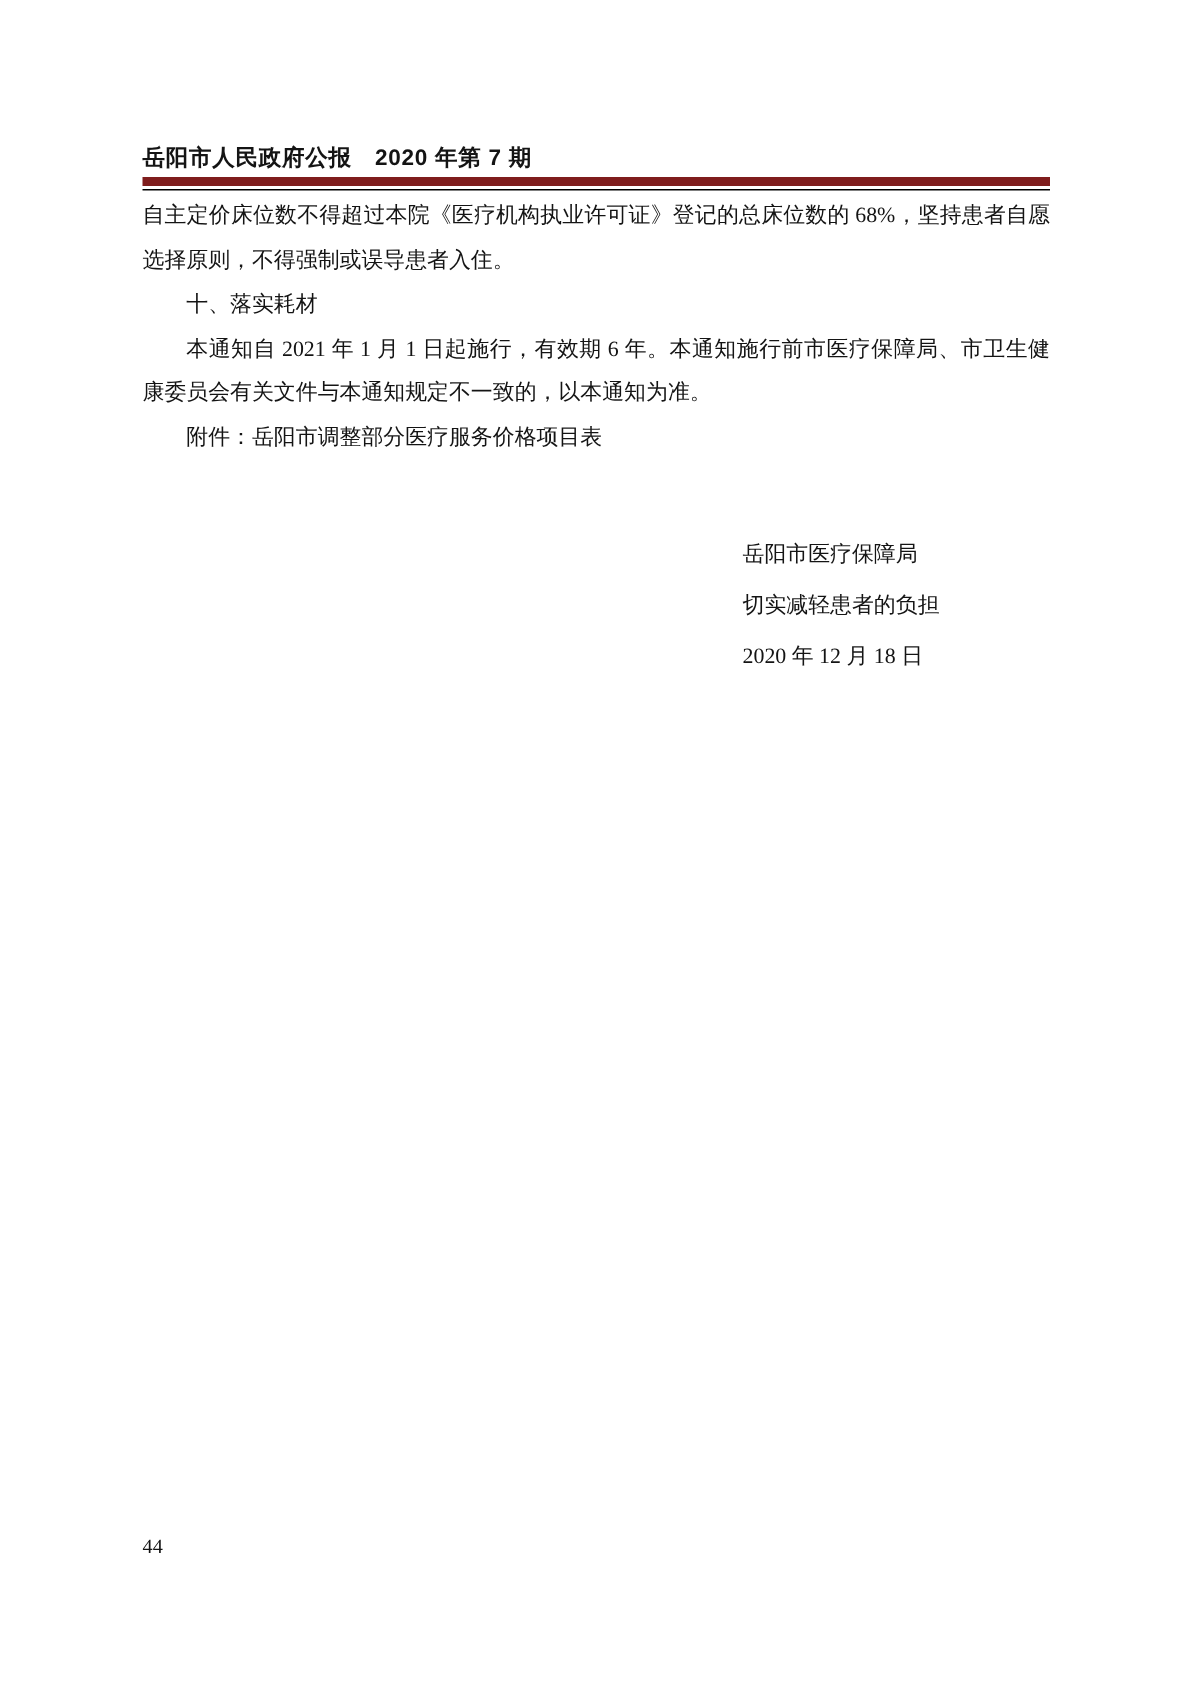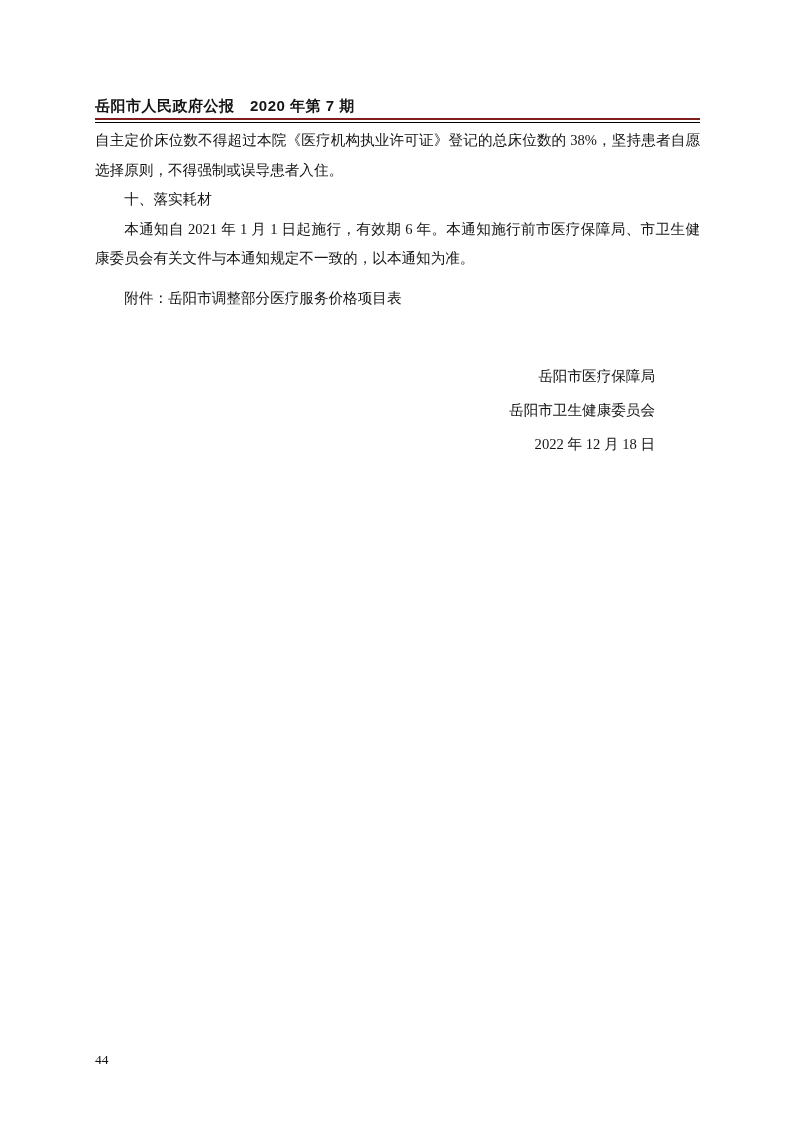--- a/index.html
+++ b/index.html
@@ -20,77 +20,77 @@
     top: 97px;
     width: 605px;
   }
   .header-title {
     font-family: "Liberation Sans", "DejaVu Sans", sans-serif;
     font-weight: bold;
     font-size: 15px;
     line-height: 17px;
     letter-spacing: 0.5px;
     padding-bottom: 4px;
-    border-bottom: 2px solid #7f1d1d;
+    border-bottom: 6px solid #7f1d1d;
   }
   .header-rule-thin {
     height: 1px;
     background: #000;
     margin-top: 2px;
   }
   .body-text {
     margin-top: 3px;
     font-size: 14.6px;
     line-height: 29.5px;
     text-align: justify;
     text-justify: inter-ideograph;
   }
   .body-text p { margin: 0; }
   .body-text p.indent { text-indent: 2em; }
-  .body-text p.attachment { margin-top: 10px; }
+  .body-text p.attachment { }
   .signature {
     margin-top: 46px;
     margin-left: auto;
     margin-right: 45px;
     width: 160px;
     display: flex;
     flex-direction: column;
-    align-items: flex-end;
+    align-items: flex-start;
     font-size: 14.6px;
     line-height: 34px;
     white-space: nowrap;
   }
   .page-number {
     position: absolute;
     left: 95px;
-    top: 1052px;
+    top: 1023px;
     font-size: 13.5px;
     line-height: 16px;
   }
 </style>
 </head>
 <body>
 
 <div class="page">
   <div class="content">
 
     <header>
       <div class="header-title">岳阳市人民政府公报　2020 年第 7 期</div>
       <div class="header-rule-thin"></div>
     </header>
 
     <main class="body-text">
-      <p>自主定价床位数不得超过本院《医疗机构执业许可证》登记的总床位数的 38%，坚持患者自愿选择原则，不得强制或误导患者入住。</p>
+      <p>自主定价床位数不得超过本院《医疗机构执业许可证》登记的总床位数的 68%，坚持患者自愿选择原则，不得强制或误导患者入住。</p>
       <p class="indent">十、落实耗材</p>
       <p class="indent">本通知自 2021 年 1 月 1 日起施行，有效期 6 年。本通知施行前市医疗保障局、市卫生健康委员会有关文件与本通知规定不一致的，以本通知为准。</p>
       <p class="indent attachment">附件：岳阳市调整部分医疗服务价格项目表</p>
     </main>
 
     <div class="signature">
       <div>岳阳市医疗保障局</div>
-      <div>岳阳市卫生健康委员会</div>
-      <div>2022 年 12 月 18 日</div>
+      <div>切实减轻患者的负担</div>
+      <div>2020 年 12 月 18 日</div>
     </div>
 
   </div>
 
   <div class="page-number">44</div>
 </div>
 
 </body></html>

